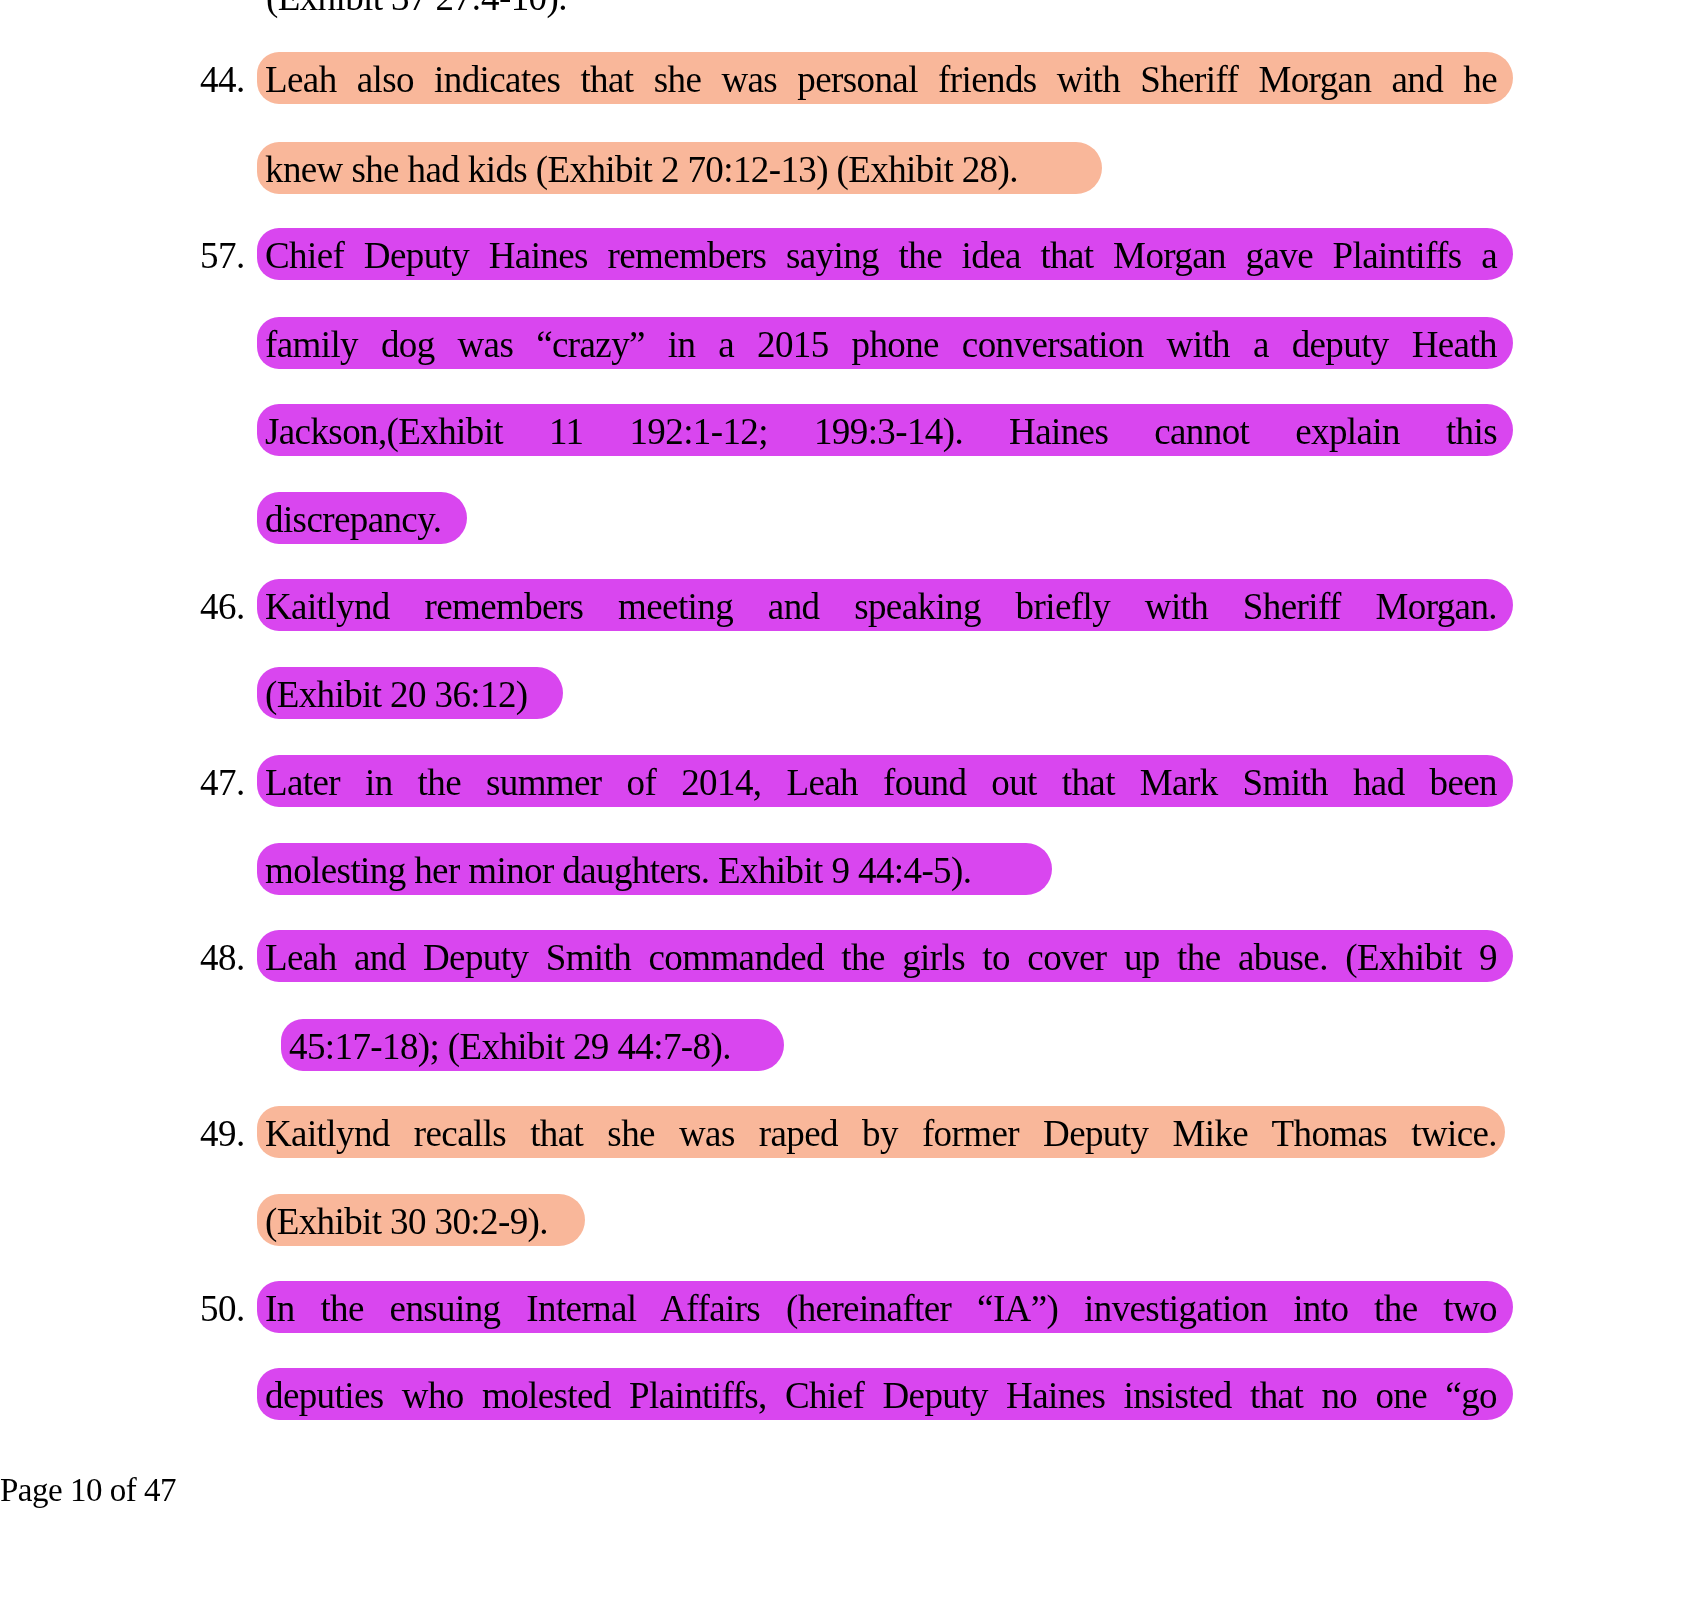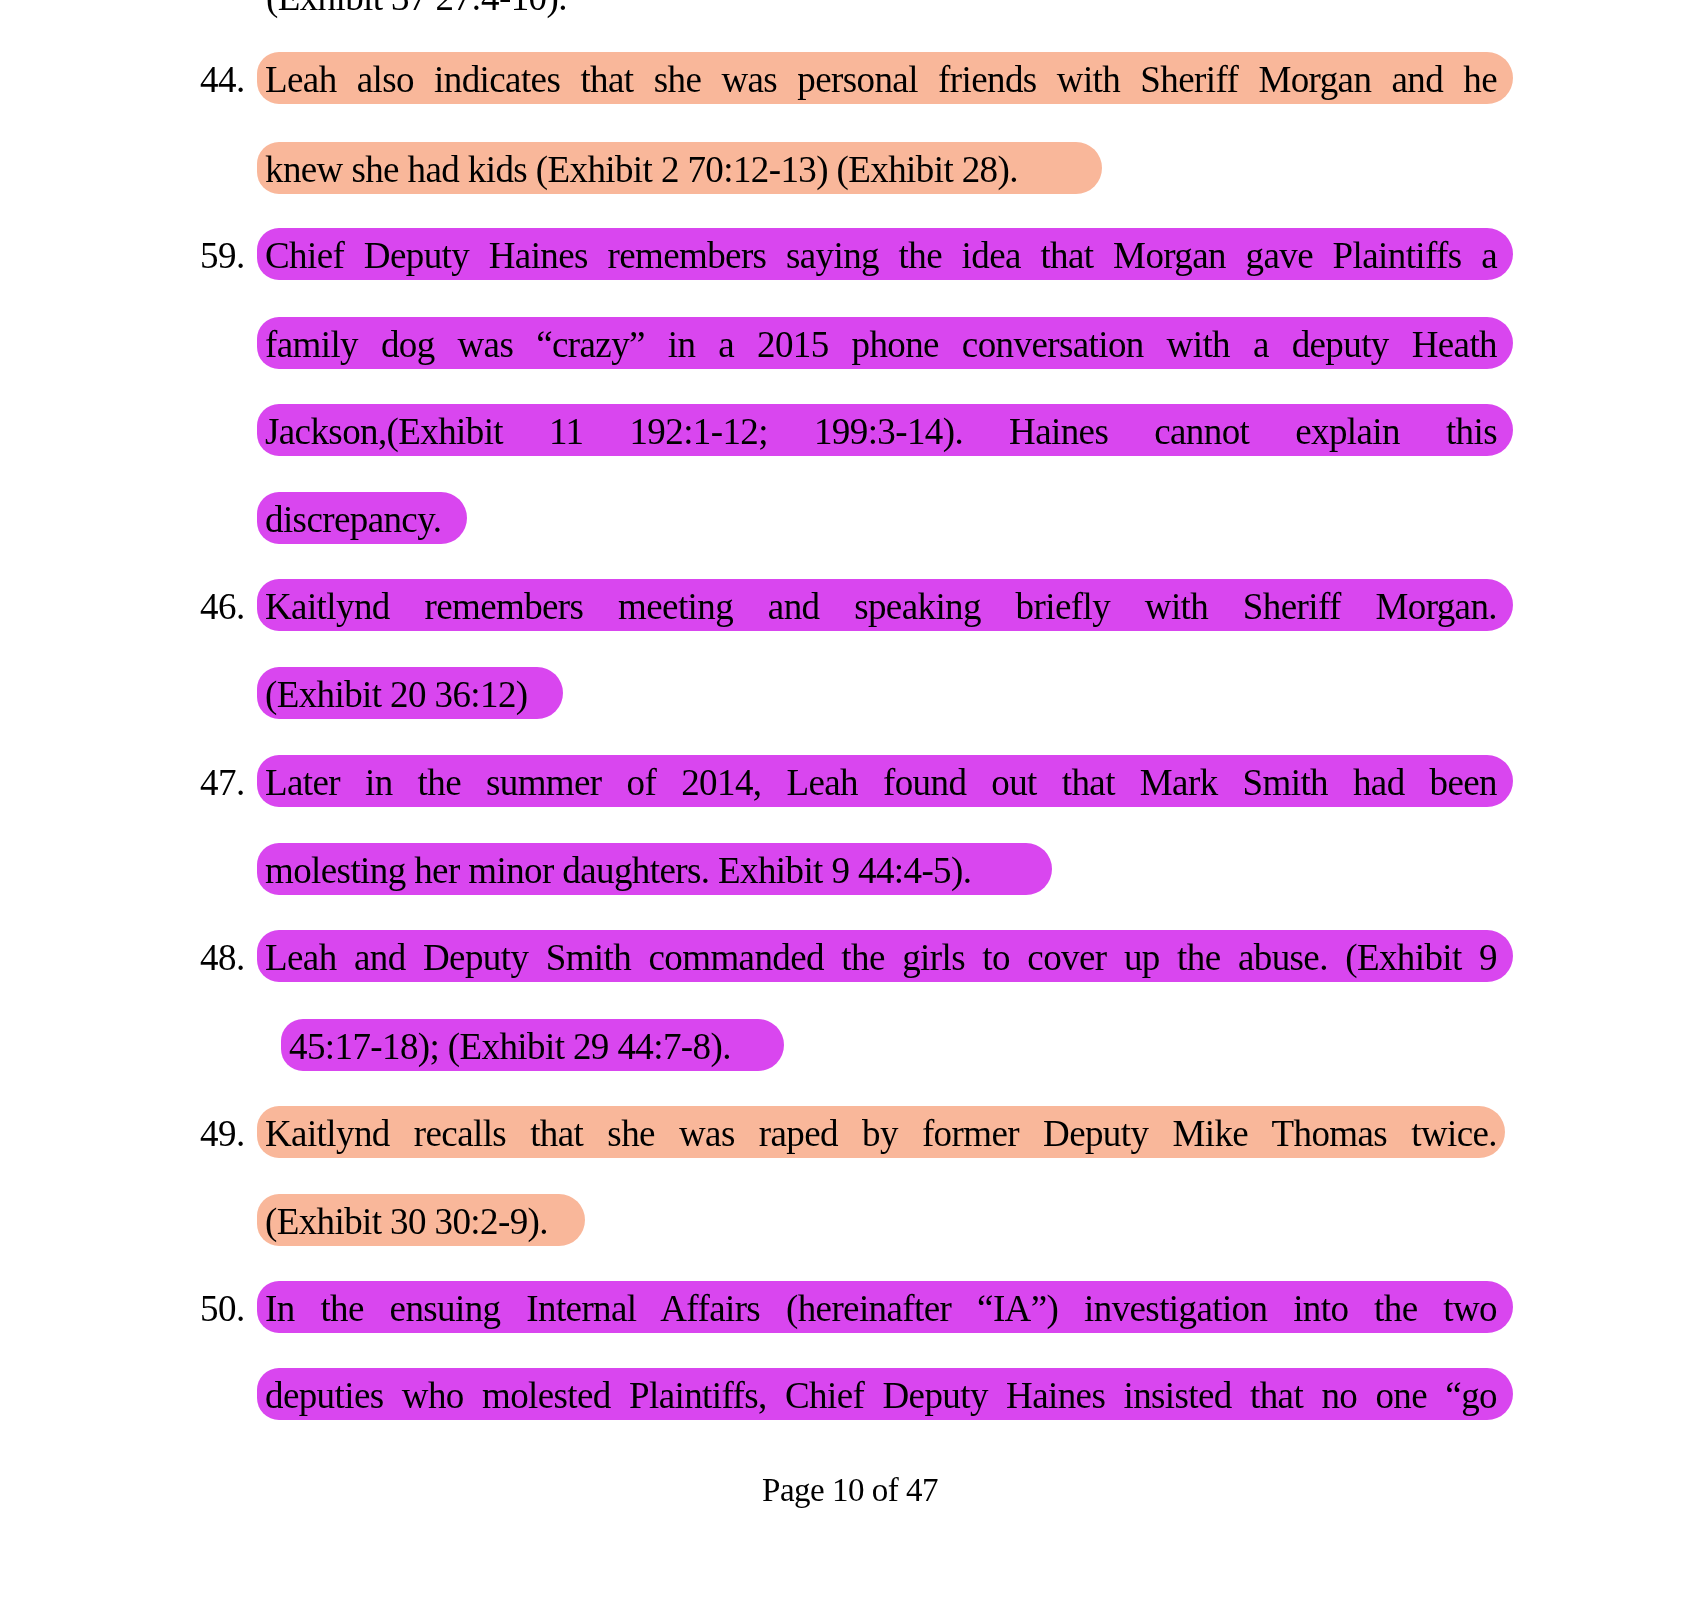--- a/index.html
+++ b/index.html
@@ -9,21 +9,21 @@
   .line { position: absolute; left: 0; width: 1700px; height: 52px; }
   .num { position: absolute; left: 200px; top: 8px; font-size: 37px; line-height: 40px; letter-spacing: -0.5px; }
   .hl { position: absolute; left: 257px; top: 0; height: 52px; border-radius: 22px 26px 26px 22px;
         box-sizing: border-box; padding: 8px 8px 0 8px; font-size: 37px; line-height: 40px;
         white-space: nowrap; overflow: hidden; letter-spacing: -0.6px; }
   .hl.full { width: 1256px; }
   .hl.full .txt { display: block; text-align: justify; text-align-last: justify; width: 1232px; }
   .hl.yellow { background: #d946ef; }
   .hl.salmon { background: #f9b79a; }
   .cutoff { position: absolute; left: 266px; top: -22px; font-size: 37px; line-height: 40px; letter-spacing: -0.6px; }
-  .footer { position: absolute; left: 0; width: 1700px; top: 1472px; text-align: center; font-size: 33px; letter-spacing: -0.5px; }
+  .footer { position: absolute; left: 0; width: 1700px; top: 1472px; font-size: 33px; letter-spacing: -0.5px; }
 </style>
 </head>
 <body>
 
 <div class="page">
 
   <div class="line" style="top:0px;">
     <span class="cutoff">(Exhibit 37 27:4-10).</span>
   </div>
 
@@ -31,21 +31,21 @@
     <span class="num">44.</span>
     <span class="hl salmon full">
         <span class="txt">Leah also indicates that she was personal friends with Sheriff Morgan and he</span>
       </span>
   </div>
   <div class="line" style="top:142px;padding-left:34px;">
     <span class="hl salmon" style="width:845px;"><span class="txt">knew she had kids (Exhibit 2 70:12-13) (Exhibit 28).</span></span>
   </div>
 
   <div class="line" style="top:228px;">
-    <span class="num">59.</span>
+    <span class="num">57.</span>
     <span class="hl yellow full">
         <span class="txt">Chief Deputy Haines remembers saying the idea that Morgan gave Plaintiffs a</span>
       </span>
   </div>
   <div class="line" style="top:317px;">
     <span class="hl yellow full">
         <span class="txt">family dog was “crazy” in a 2015 phone conversation with a deputy Heath</span>
       </span>
   </div>
   <div class="line" style="top:404px;">

